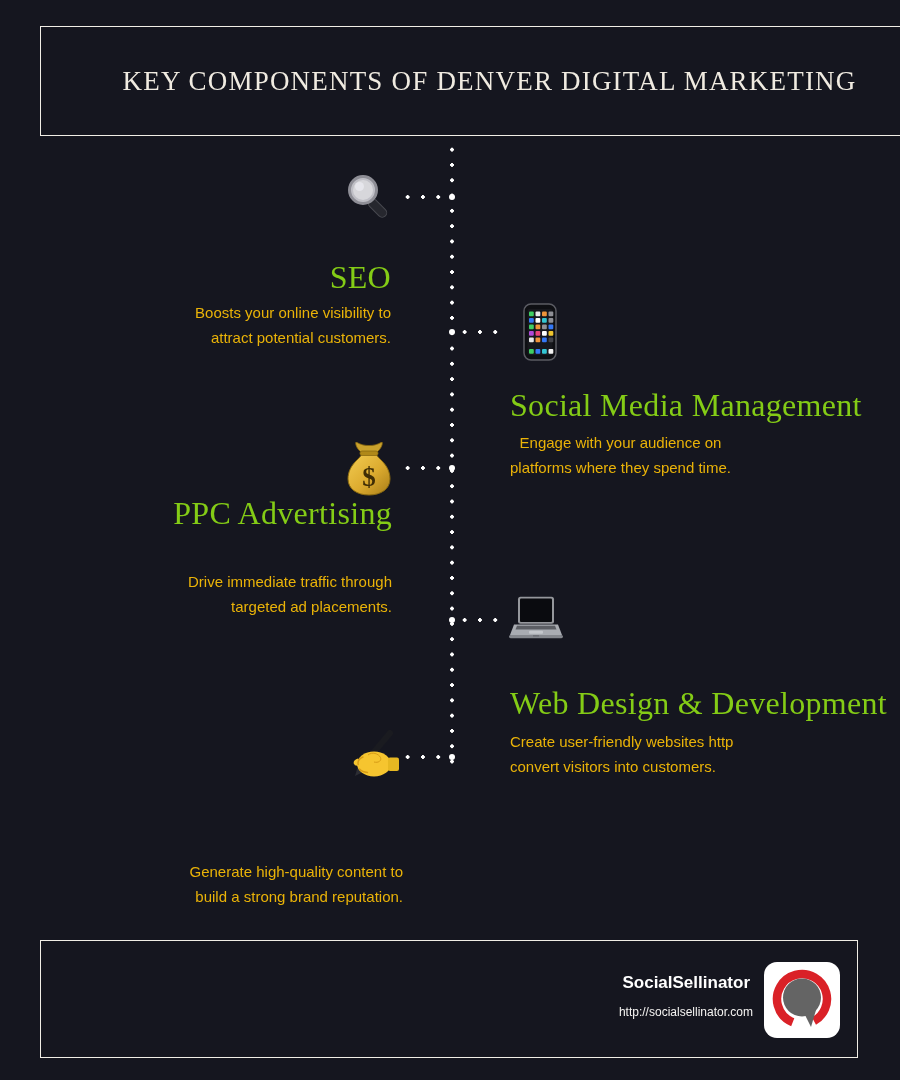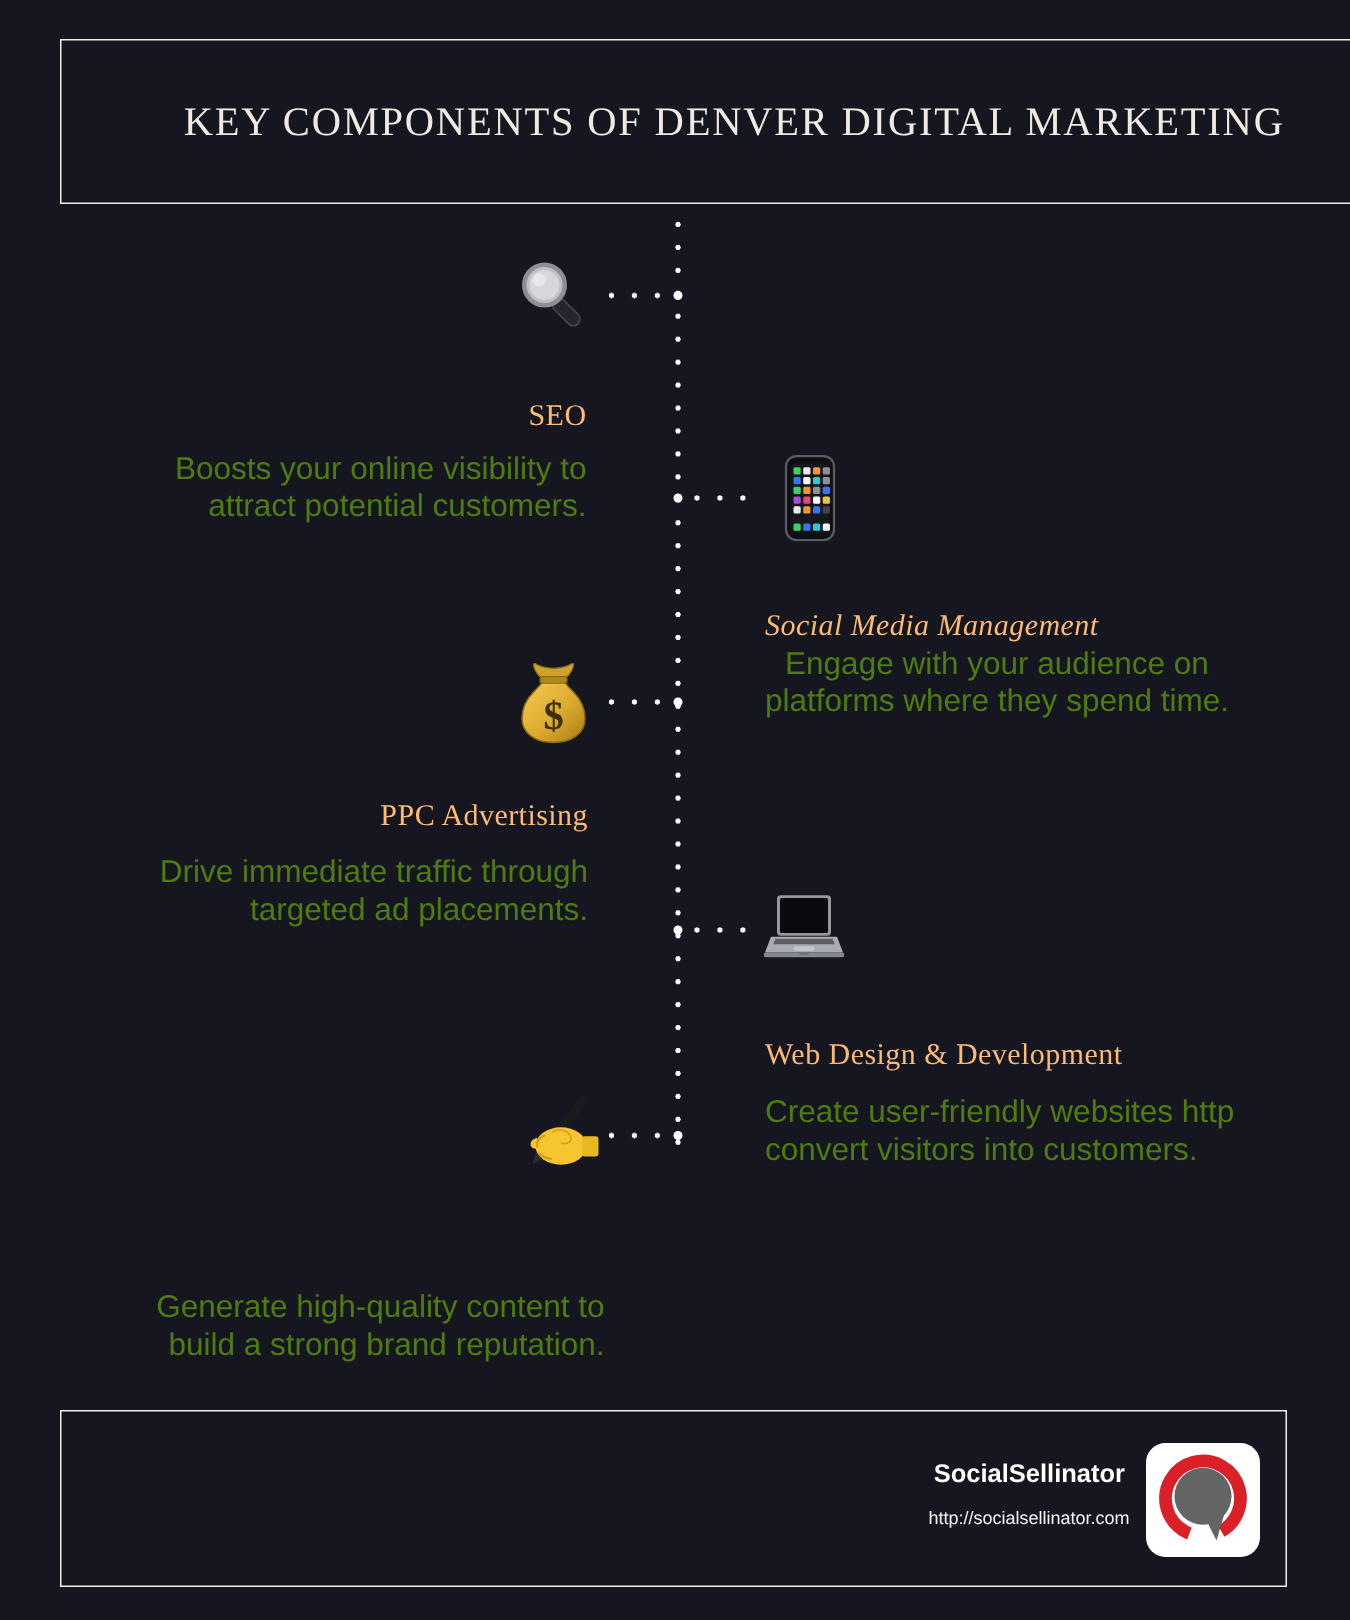--- a/index.html
+++ b/index.html
@@ -31,36 +31,36 @@
     background-size:15.3px 4px;background-position:left center;
   }
   .junction{
     position:absolute;left:449px;width:6px;height:6px;border-radius:50%;background:#ffffff;
   }
   
   .item-icon{position:absolute;}
   .item-title{
     position:absolute;margin:0;
     font-family:"Liberation Serif","DejaVu Serif",serif;
-    font-size:20px;font-weight:500;letter-spacing:0.3px;
-    line-height:34px;color:#fdba74;white-space:nowrap;
+    font-size:32px;font-weight:500;letter-spacing:0.3px;
+    line-height:34px;color:#84cc16;white-space:nowrap;
   }
   .item-desc{
-    position:absolute;font-size:21px;line-height:25px;
-    color:#4d7c0f;white-space:nowrap;
+    position:absolute;font-size:15px;line-height:25px;
+    color:#eab308;white-space:nowrap;
   }
   .align-r{text-align:right;}
   .align-l{text-align:left;}
   
   #icon-0{left:343px;top:172px;}  #conn-0{left:400px;top:195px;}
   #title-0{right:509px;top:260px;} #desc-0{right:509px;top:300px;}
   #icon-1{left:522px;top:303px;}  #conn-1{left:457px;top:330px;}
-  #title-1{left:510px;top:400px;font-style:italic;}  #desc-1{left:510px;top:430px;text-align:center;}
+  #title-1{left:510px;top:388px;}  #desc-1{left:510px;top:430px;text-align:center;}
   #icon-2{left:344px;top:442px;}  #conn-2{left:400px;top:466px;}
-  #title-2{right:508px;top:527px;} #desc-2{right:508px;top:569px;}
+  #title-2{right:508px;top:496px;} #desc-2{right:508px;top:569px;}
   #icon-3{left:509px;top:596px;}  #conn-3{left:457px;top:618px;}
   #title-3{left:510px;top:686px;}  #desc-3{left:510px;top:729px;}
   #icon-4{left:342px;top:727px;}  #conn-4{left:400px;top:755px;}
   #title-4{right:497px;top:818px;} #desc-4{right:497px;top:859px;}
   
   .footer-box{
     position:absolute;left:40px;top:940px;width:818px;height:118px;
     border:1.5px solid #f1eee6;box-sizing:border-box;
   }
   .footer-brand{

